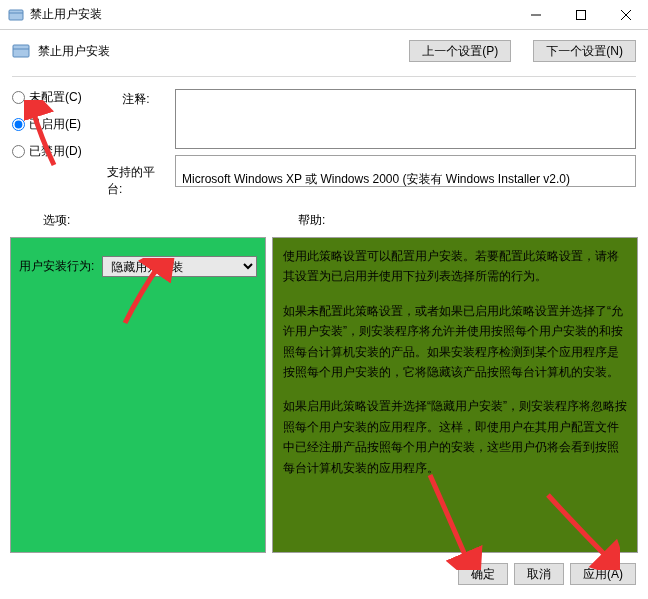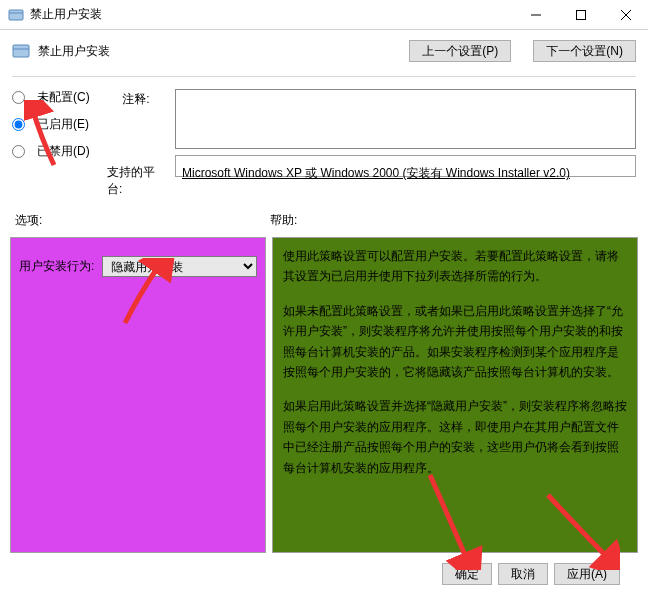--- a/index.html
+++ b/index.html
@@ -59,21 +59,21 @@
   display: flex;
   padding: 8px 12px 4px 12px;
   gap: 10px;
 }
 .radios {
   width: 85px;
 }
 .radio-item {
   display: flex;
   align-items: center;
-  gap: 12px;
+  gap: 4px;
   margin-bottom: 10px;
 }
 .radio-item input { margin: 0; }
 .labels-col {
   width: 58px;
   display: flex;
   flex-direction: column;
 }
 .labels-col .lbl-comment { margin-top: 2px; text-align: center; }
 .labels-col .lbl-platform { margin-top: 56px; }
@@ -86,41 +86,41 @@
   padding: 4px;
   font-family: inherit;
   font-size: 12px;
   resize: none;
 }
 .platform-box {
   width: 100%;
   height: 22px;
   border: 1px solid #a0a0a0;
   background: #fff;
-  padding: 9px 6px;
-  font-size: 12px;
-  text-decoration: underline;
+  padding: 15px 6px;
+  font-size: 12px;
 }
 
 .middle-row {
   display: flex;
   padding: 10px 12px 2px 15px;
+  margin-left: 28px;
 }
 .middle-row .opt-label { width: 255px; }
 
 .lower {
   display: flex;
   padding: 6px 10px 0 10px;
   gap: 6px;
   height: 322px;
 }
 .left-panel {
   width: 256px;
   border: 1px solid #a0a0a0;
-  background: #d946ef;
+  background: #22c55e;
   padding: 10px 8px;
 }
 .left-panel .behavior-row {
   display: flex;
   align-items: center;
   gap: 8px;
   margin-top: 8px;
 }
 .dropdown {
   flex: 1;
@@ -138,21 +138,21 @@
   padding: 8px 10px;
   overflow-y: auto;
   line-height: 1.7;
 }
 .right-panel p { margin-bottom: 14px; }
 
 .footer {
   display: flex;
   justify-content: flex-end;
   gap: 6px;
-  padding: 10px 28px;
+  padding: 10px 12px;
 }
 
 
 .arrow {
   position: absolute;
   pointer-events: none;
 }
 .arrow svg { display: block; }
 
 

